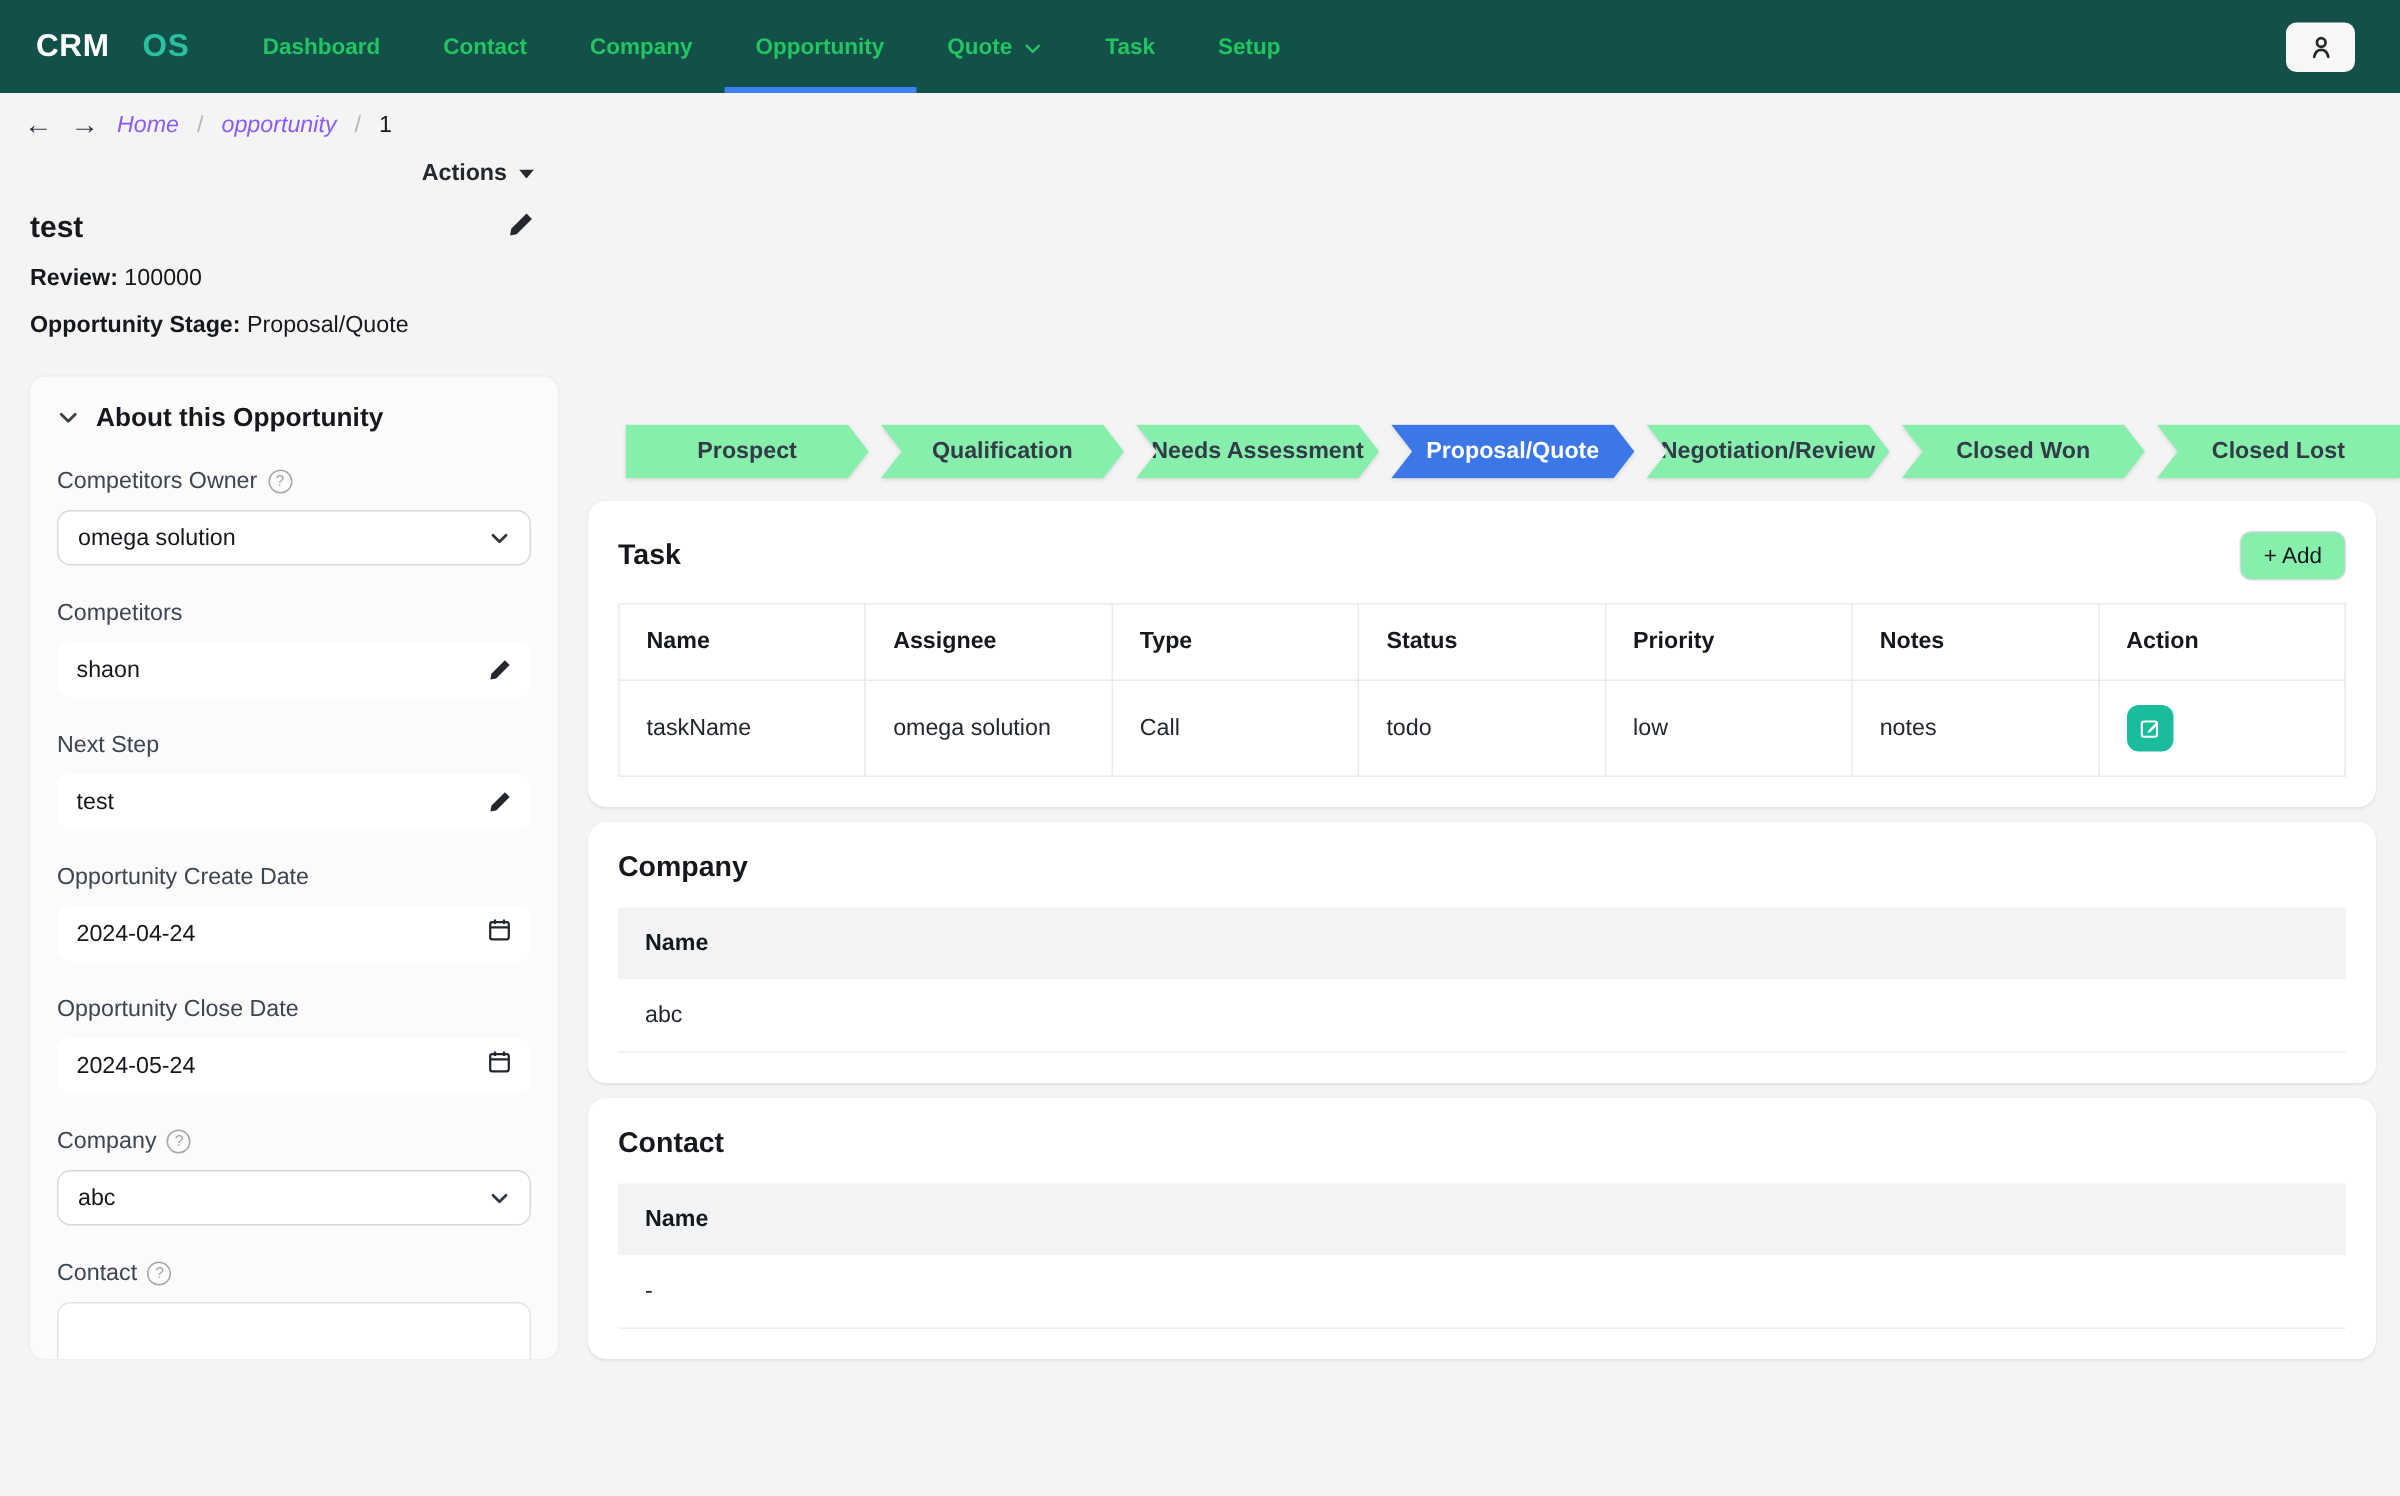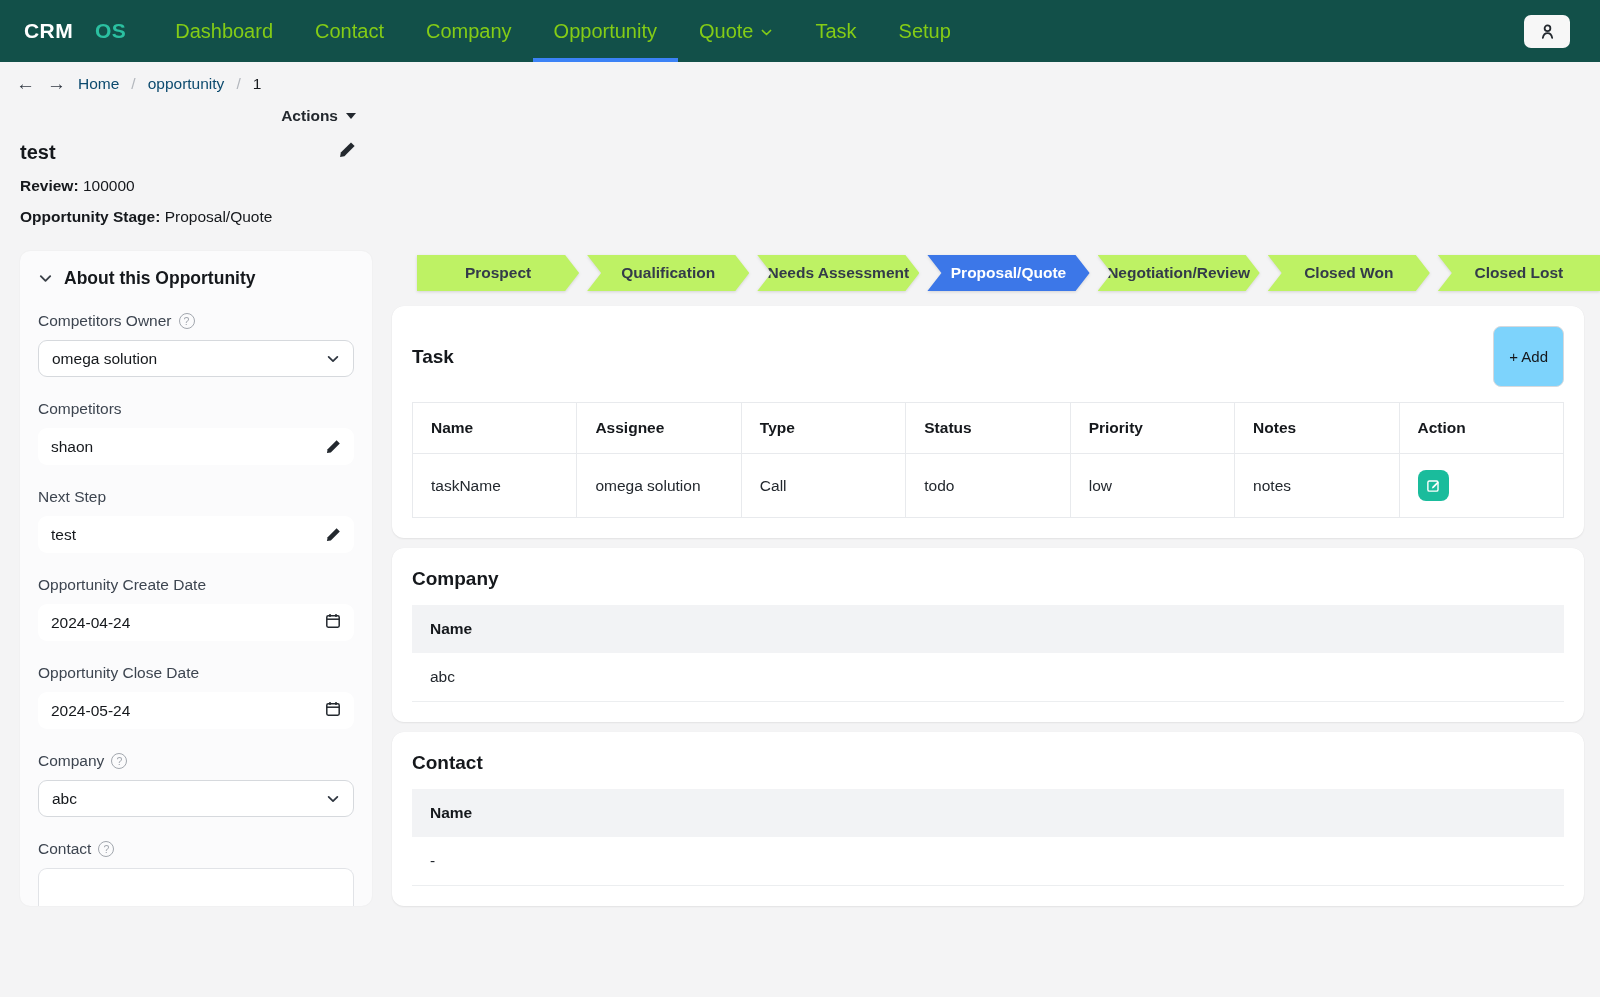--- a/index.html
+++ b/index.html
@@ -8,31 +8,31 @@
     font-family: "Liberation Sans", "DejaVu Sans", sans-serif;
     background:#f4f4f5; color:#1b1f24; font-size:15.5px;
   }
 
   
   .navbar { height:62px; background:#125049; display:flex; align-items:stretch; }
   .brand { display:flex; align-items:center; padding:0 28px 0 24px; font-size:21px; font-weight:bold; letter-spacing:.4px; cursor:pointer; }
   .brand .crm { color:#ffffff; }
   .brand .os  { color:#2bc0a1; margin-left:22px; }
   .nav-items { display:flex; }
-  .nav-item { position:relative; display:flex; align-items:center; gap:7px; padding:0 21px; color:#84cc16; font-size:20px; cursor:pointer; }
+  .nav-item { position:relative; display:flex; align-items:center; gap:7px; padding:0 21px; color:#22c55e; font-size:15px; cursor:pointer;font-weight:bold; }
   .nav-item.active::after { content:""; position:absolute; left:0; right:0; bottom:0; height:4px; background:#3b82f6; }
   .nav-item svg { margin-top:2px; }
   .user-btn { margin-left:auto; align-self:center; margin-right:30px; width:46px; height:33px;
     background:#f7f7f7; border:none; border-radius:7px; display:flex; align-items:center; justify-content:center;
     color:#23282e; cursor:pointer; }
 
   
   .breadcrumb-bar { height:43px; display:flex; align-items:center; padding-left:16px; gap:12px; font-size:15.5px; }
   .bc-arrow { color:#2f3640; font-size:19px; line-height:1; cursor:pointer; }
-  .bc-link { color:#0c4a6e; cursor:pointer; }
+  .bc-link { color:#8b5cf6; cursor:pointer;font-style:italic; }
   .bc-sep  { color:#b3b7bd; }
   .bc-current { color:#191c20; }
 
   
   .content { display:flex; align-items:flex-end; }
   .sidebar { width:372px; flex-shrink:0; }
   .main { flex:1; padding-left:20px; padding-right:16px; }
 
   
   .actions-row { display:flex; justify-content:flex-end; align-items:center; gap:8px; padding:2px 16px 0 0;
@@ -56,34 +56,34 @@
   .select-box svg { color:#2f3640; }
   .text-field { margin-top:10px; height:37px; background:#fff; border-radius:9px;
     display:flex; align-items:center; justify-content:space-between; padding:0 13px; color:#15181c; cursor:pointer; }
   .text-field .pencil-btn, .text-field .cal-icon { color:#23282e; }
   .partial-field { margin-top:10px; height:40px; background:#fff; border:1px solid #e1e3e7; border-bottom:none;
     border-radius:9px 9px 0 0; }
 
   
   .stage-bar { display:flex; gap:8px; height:36px; margin-left:25px; margin-right:-16px;
     filter:drop-shadow(0 1.5px 1.5px rgba(0,0,0,.13)); }
-  .stage { flex:1; display:flex; align-items:center; justify-content:center; background:#bef264;
+  .stage { flex:1; display:flex; align-items:center; justify-content:center; background:#86efac;
     color:#333b49; font-size:15.5px; font-weight:600; cursor:pointer; }
   .stage.first { clip-path:polygon(0 0, calc(100% - 14px) 0, 100% 50%, calc(100% - 14px) 100%, 0 100%); }
   .stage.mid   { clip-path:polygon(0 0, calc(100% - 14px) 0, 100% 50%, calc(100% - 14px) 100%, 0 100%, 14px 50%); }
   .stage.last  { clip-path:polygon(0 0, 100% 0, 100% 100%, 0 100%, 14px 50%); }
   .stage.active { background:#3c77e8; color:#ffffff; }
 
   
   .card { background:#ffffff; border-radius:12px; padding:20px; margin-top:15px;
     box-shadow:0 1px 2px rgba(0,0,0,.07), 0 0 1px rgba(0,0,0,.05); }
   .card + .card { margin-top:10px; }
   .card-head { display:flex; align-items:center; justify-content:space-between; margin-bottom:15px; }
   .card-title { font-size:19px; font-weight:bold; color:#15181c; }
-  .add-btn { background:#7dd3fc; border:1px solid #d6d9dd; border-radius:8px; padding:21px 15px;
+  .add-btn { background:#86efac; border:1px solid #d6d9dd; border-radius:8px; padding:7px 15px;
     font-size:15px; color:#15181c; font-family:inherit; cursor:pointer; }
 
   table.grid { width:100%; border-collapse:collapse; table-layout:fixed; }
   table.grid th, table.grid td { border:1px solid #e8eaed; text-align:left; padding:16px 18px; font-size:15.5px; }
   table.grid th { font-weight:bold; color:#15181c; }
   table.grid td { color:#23282e; }
   .action-btn { width:31px; height:31px; background:#1abc9c; border:none; border-radius:8px;
     display:flex; align-items:center; justify-content:center; cursor:pointer; }
 
   table.flat { width:100%; border-collapse:collapse; table-layout:fixed; }

